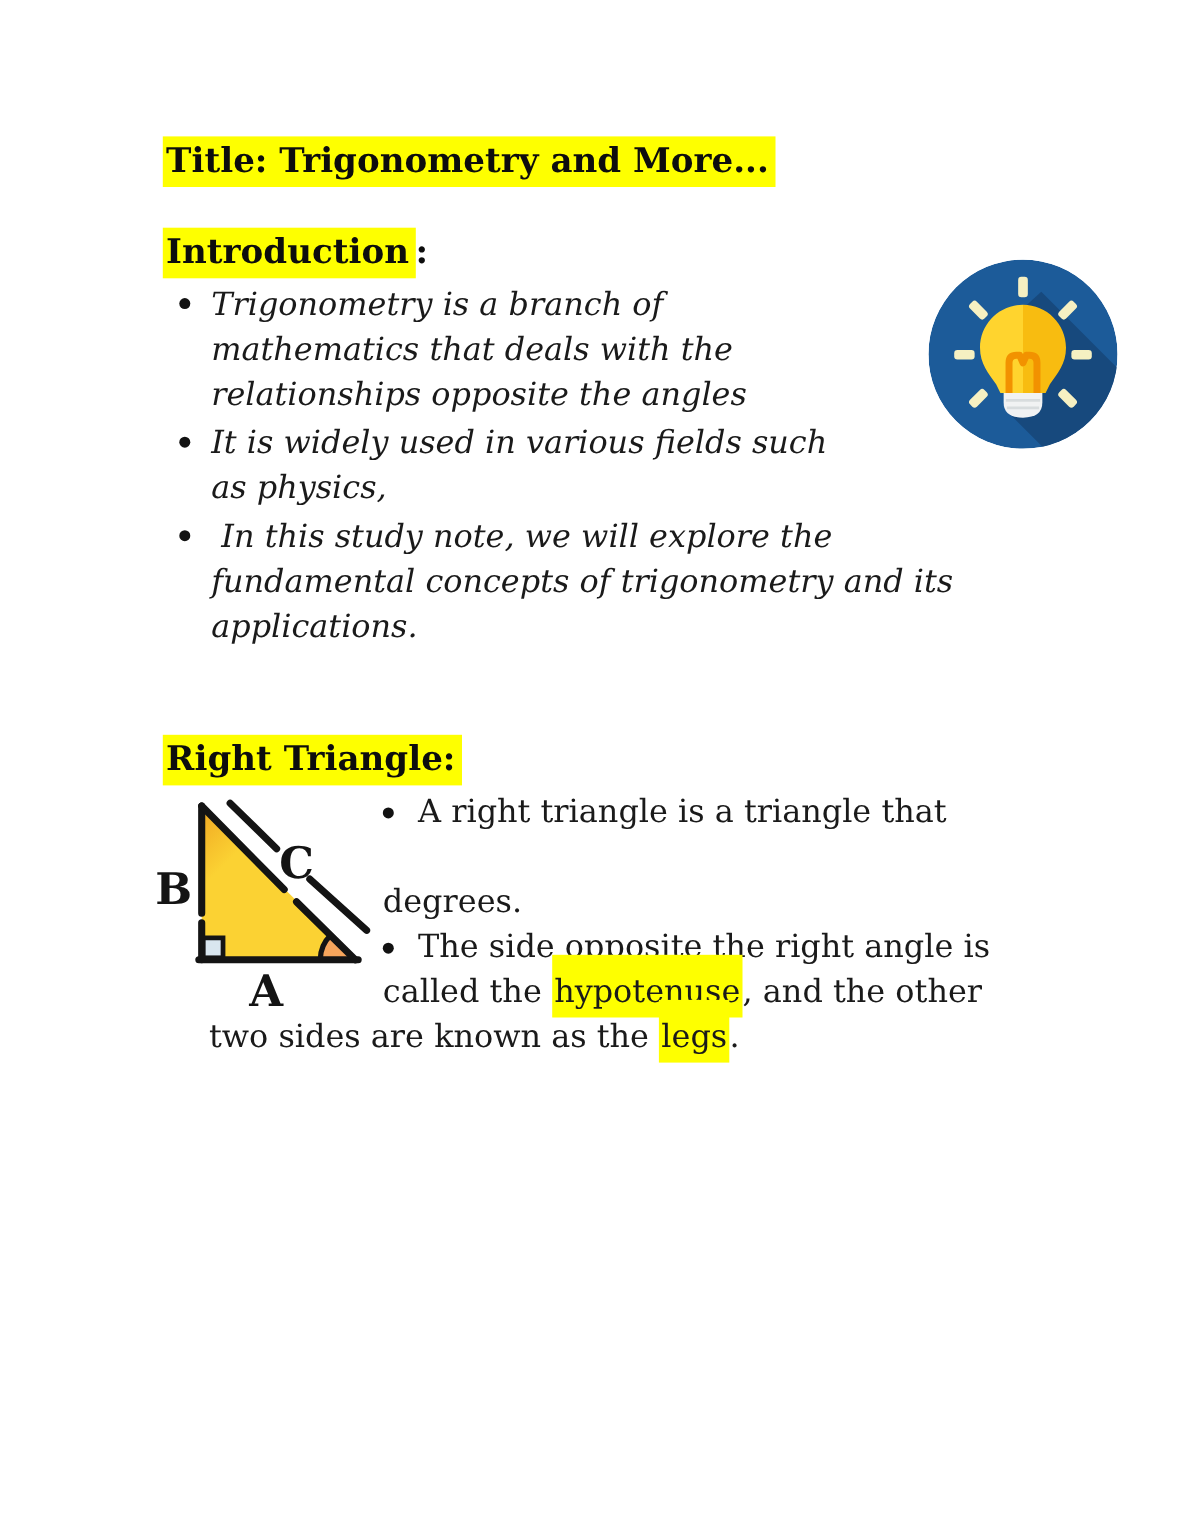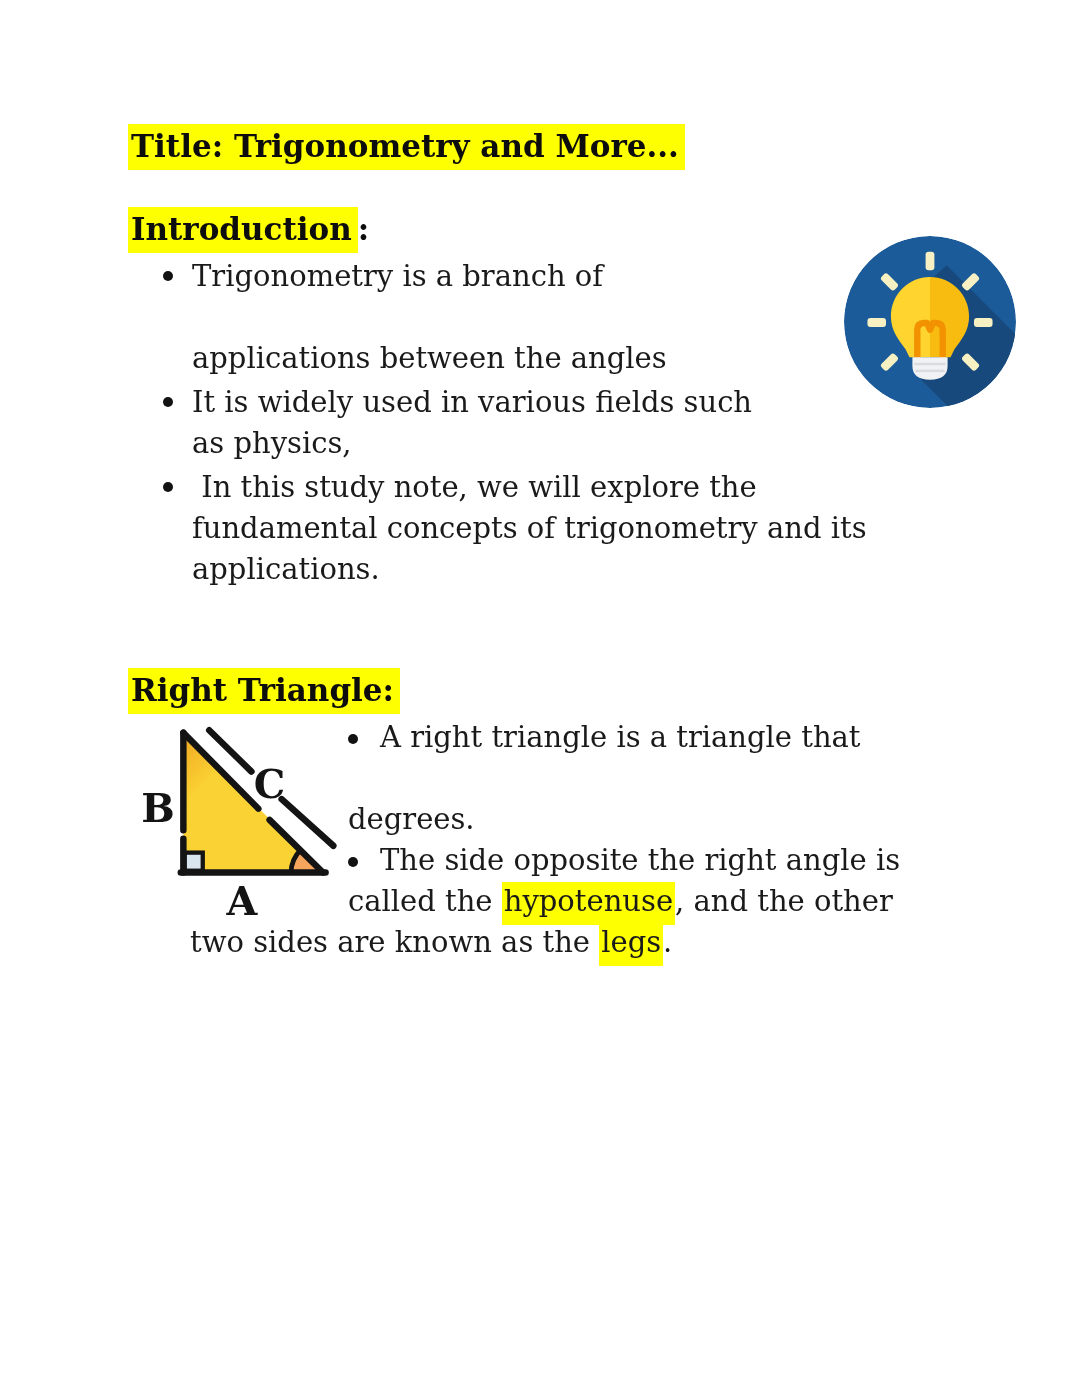--- a/index.html
+++ b/index.html
@@ -10,29 +10,30 @@
     background:var(--page_bg, #fff);
     color:var(--ink, #1a1a1a);
     font-family:"DejaVu Serif", serif;
     font-size:29px; line-height:41px;
     padding:126px 0 0 128px;
     overflow:hidden;
   }
   h1, h2 {
     font-size:31px; line-height:41px; font-weight:bold;
     color:var(--heading_ink, #0d0d0d);
+    margin-left:20px;
   }
   mark.hl { background:var(--highlight, #feff00); color:inherit; }
   .hl-block { padding:4px 6px 6px 3px; }
-  mark.hl-inline { padding:2px 2px 7px 2px; }
+  mark.hl-inline { padding:16px 2px 7px 2px; }
   .intro-heading { margin-top:42px; }
   .rt-heading { margin-top:80px; clear:both; }
 
   ul.bullets { list-style:none; }
-  .intro-list { padding-left:64px; margin-top:6px; }
+  .intro-list { padding-left:64px; margin-top:6px;font-style:italic; }
   .intro-list li { position:relative; margin-bottom:3px; }
   .intro-list li::before {
     content:""; position:absolute; left:-29px; top:15px;
     width:10px; height:10px; border-radius:50%; background:#121212;
   }
   .rt-wrap { margin-top:6px; }
   .rt-list { padding-left:62px; }
   .rt-list li::before {
     content:""; display:inline-block; width:10px; height:10px;
     border-radius:50%; background:#121212; margin-right:22px; vertical-align:3px;
@@ -89,21 +90,21 @@
           <rect class="lb-ray" x="120" y="124.5" width="19" height="9" rx="3" transform="rotate(45 129.5 129)"></rect>
         </g>
         <path d="M88 42 C110 42 128 60 128 82 C128 97 120 106 113 116 L109 124 L67 124 L63 116 C56 106 48 97 48 82 C48 60 66 42 88 42 Z" fill="url(#bulbG)"></path>
         <path d="M75 124 V96 Q75 89 82 89 L85 89 L88 96 L91 89 L94 89 Q101 89 101 96 V124" fill="none" stroke="#f29200" stroke-width="6.5" stroke-linecap="round" stroke-linejoin="round"></path>
         <path d="M70 124 h36 v9 q0 14 -18 14 q-18 0 -18 -14 z" fill="#f1f2f3"></path>
         <line x1="72" y1="131" x2="104" y2="131" stroke="#d8dcde" stroke-width="2.5"></line>
         <line x1="73" y1="138" x2="103" y2="138" stroke="#d8dcde" stroke-width="2.5"></line>
       </svg>
     </div>
     <ul id="intro-list" class="bullets intro-list">
-        <li><span>Trigonometry is a branch of</span><br><br><span>applications between the angles</span><br></li>
+        <li><span>Trigonometry is a branch of</span><br><span>mathematics that deals with the</span><br><span>relationships opposite the angles</span><br></li>
         <li><span>It is widely used in various fields such as physics,</span><br></li>
         <li><span>&nbsp;In this study note, we will explore the</span><br><span>fundamental concepts of trigonometry and its</span><br><span>applications.</span></li>
       </ul>
   </div>
 
   <h2 class="rt-heading"><mark class="hl hl-block">Right Triangle:</mark></h2>
 
   <div class="rt-wrap">
     <div class="tri-float">
       <svg width="209" height="200" viewBox="0 0 240 232" aria-hidden="true">

